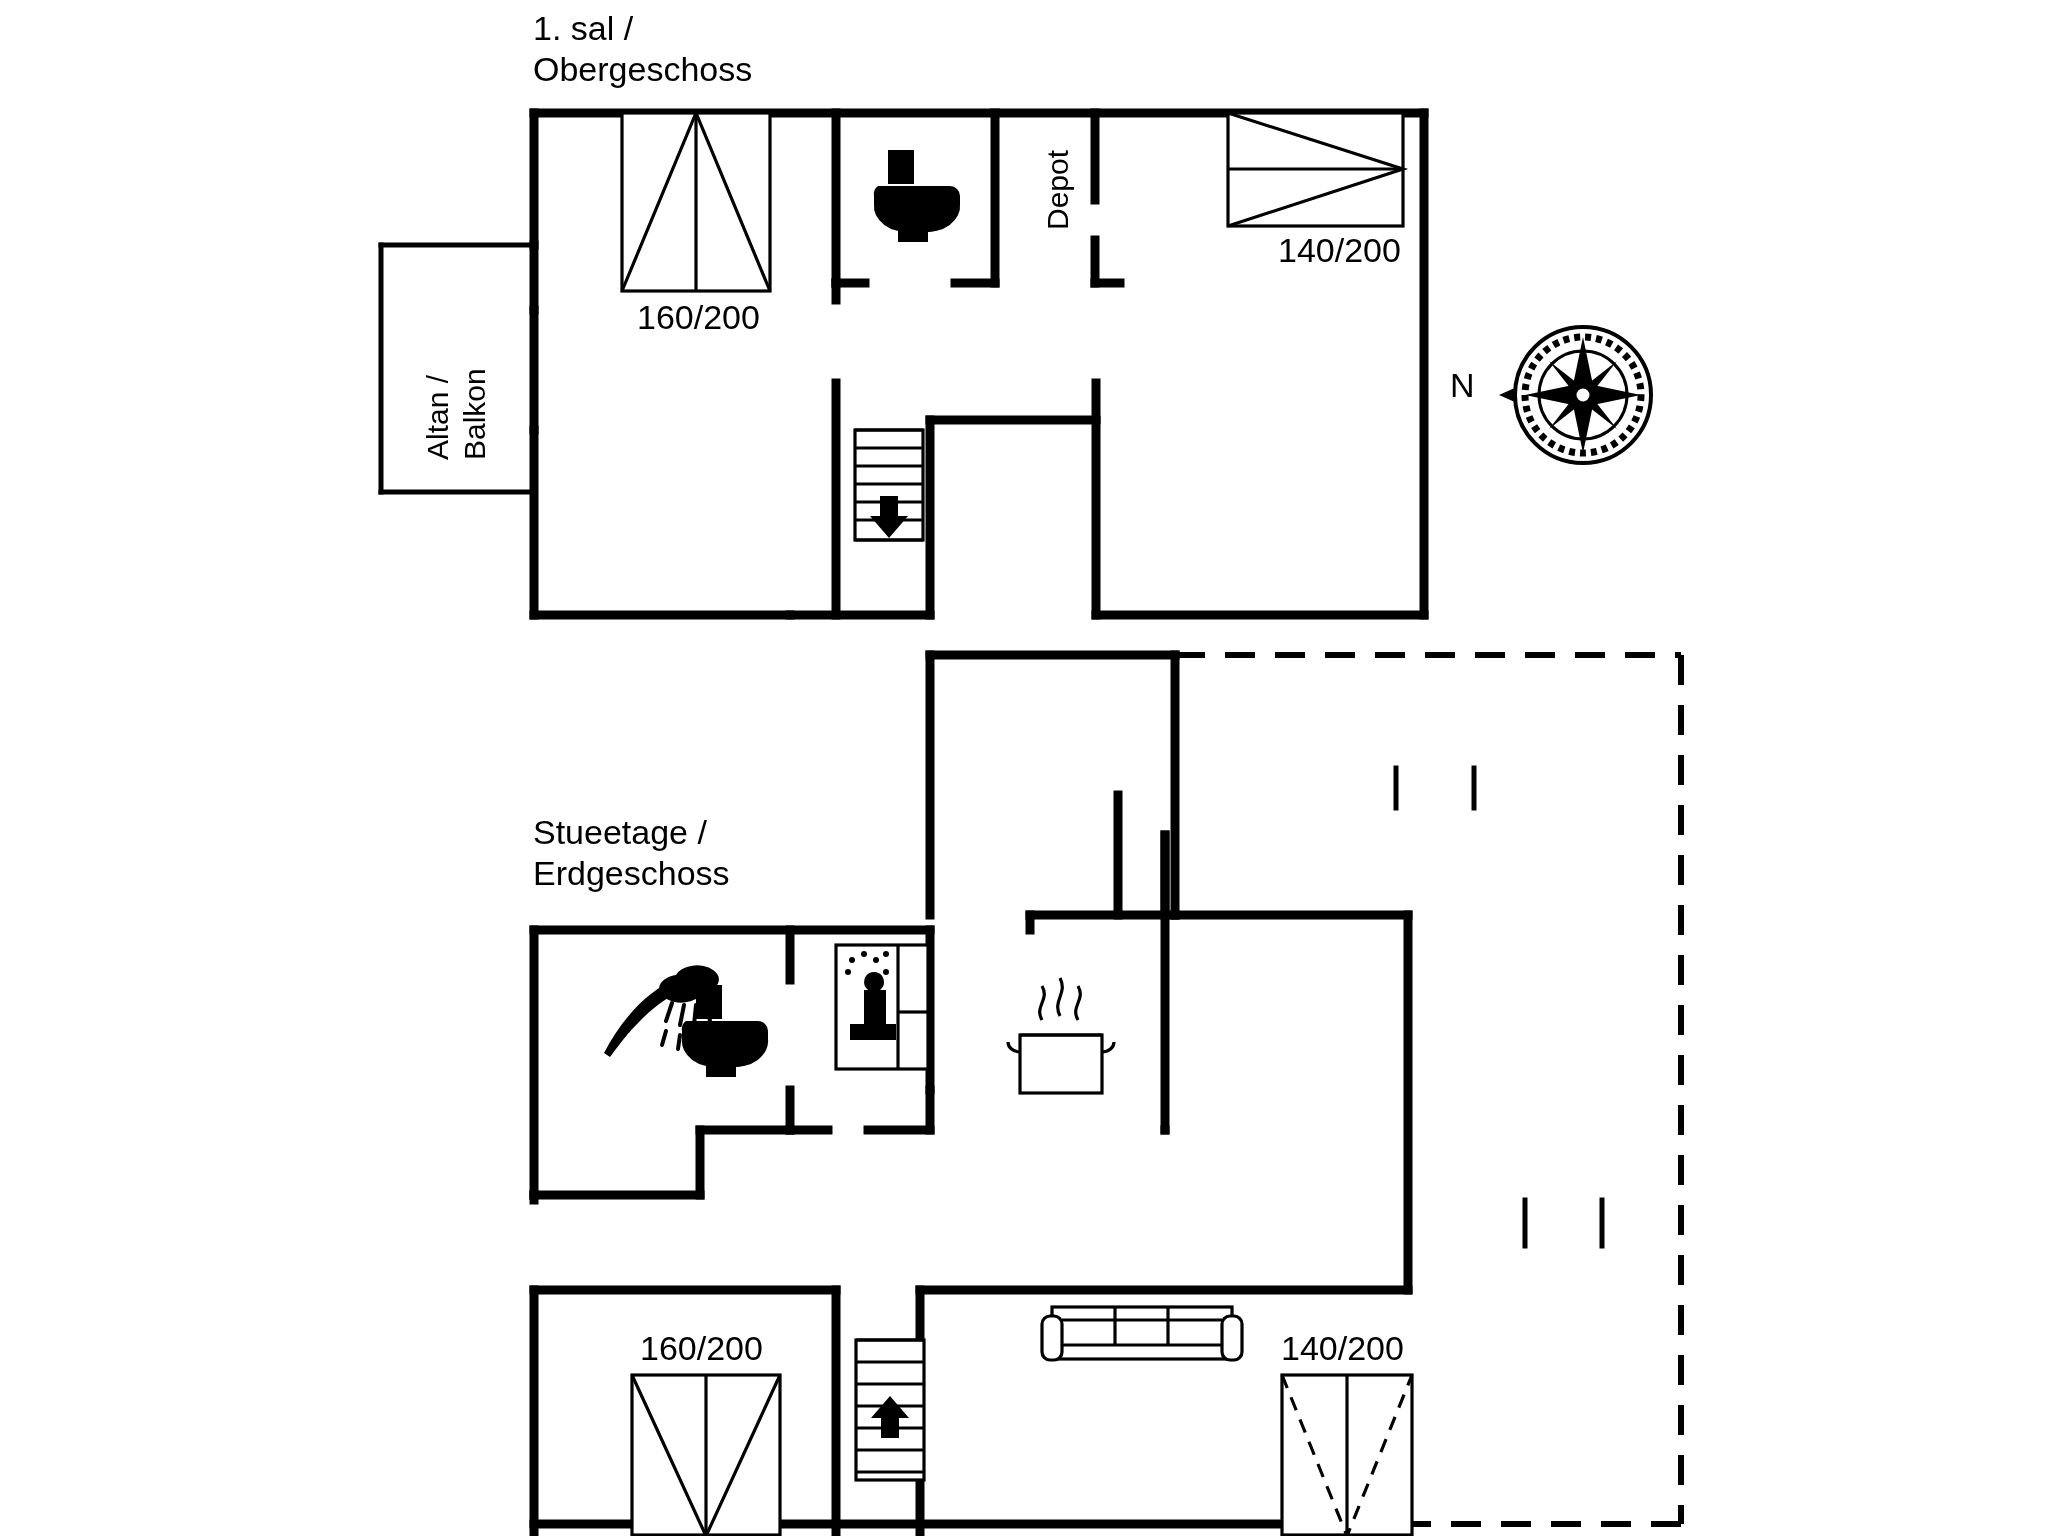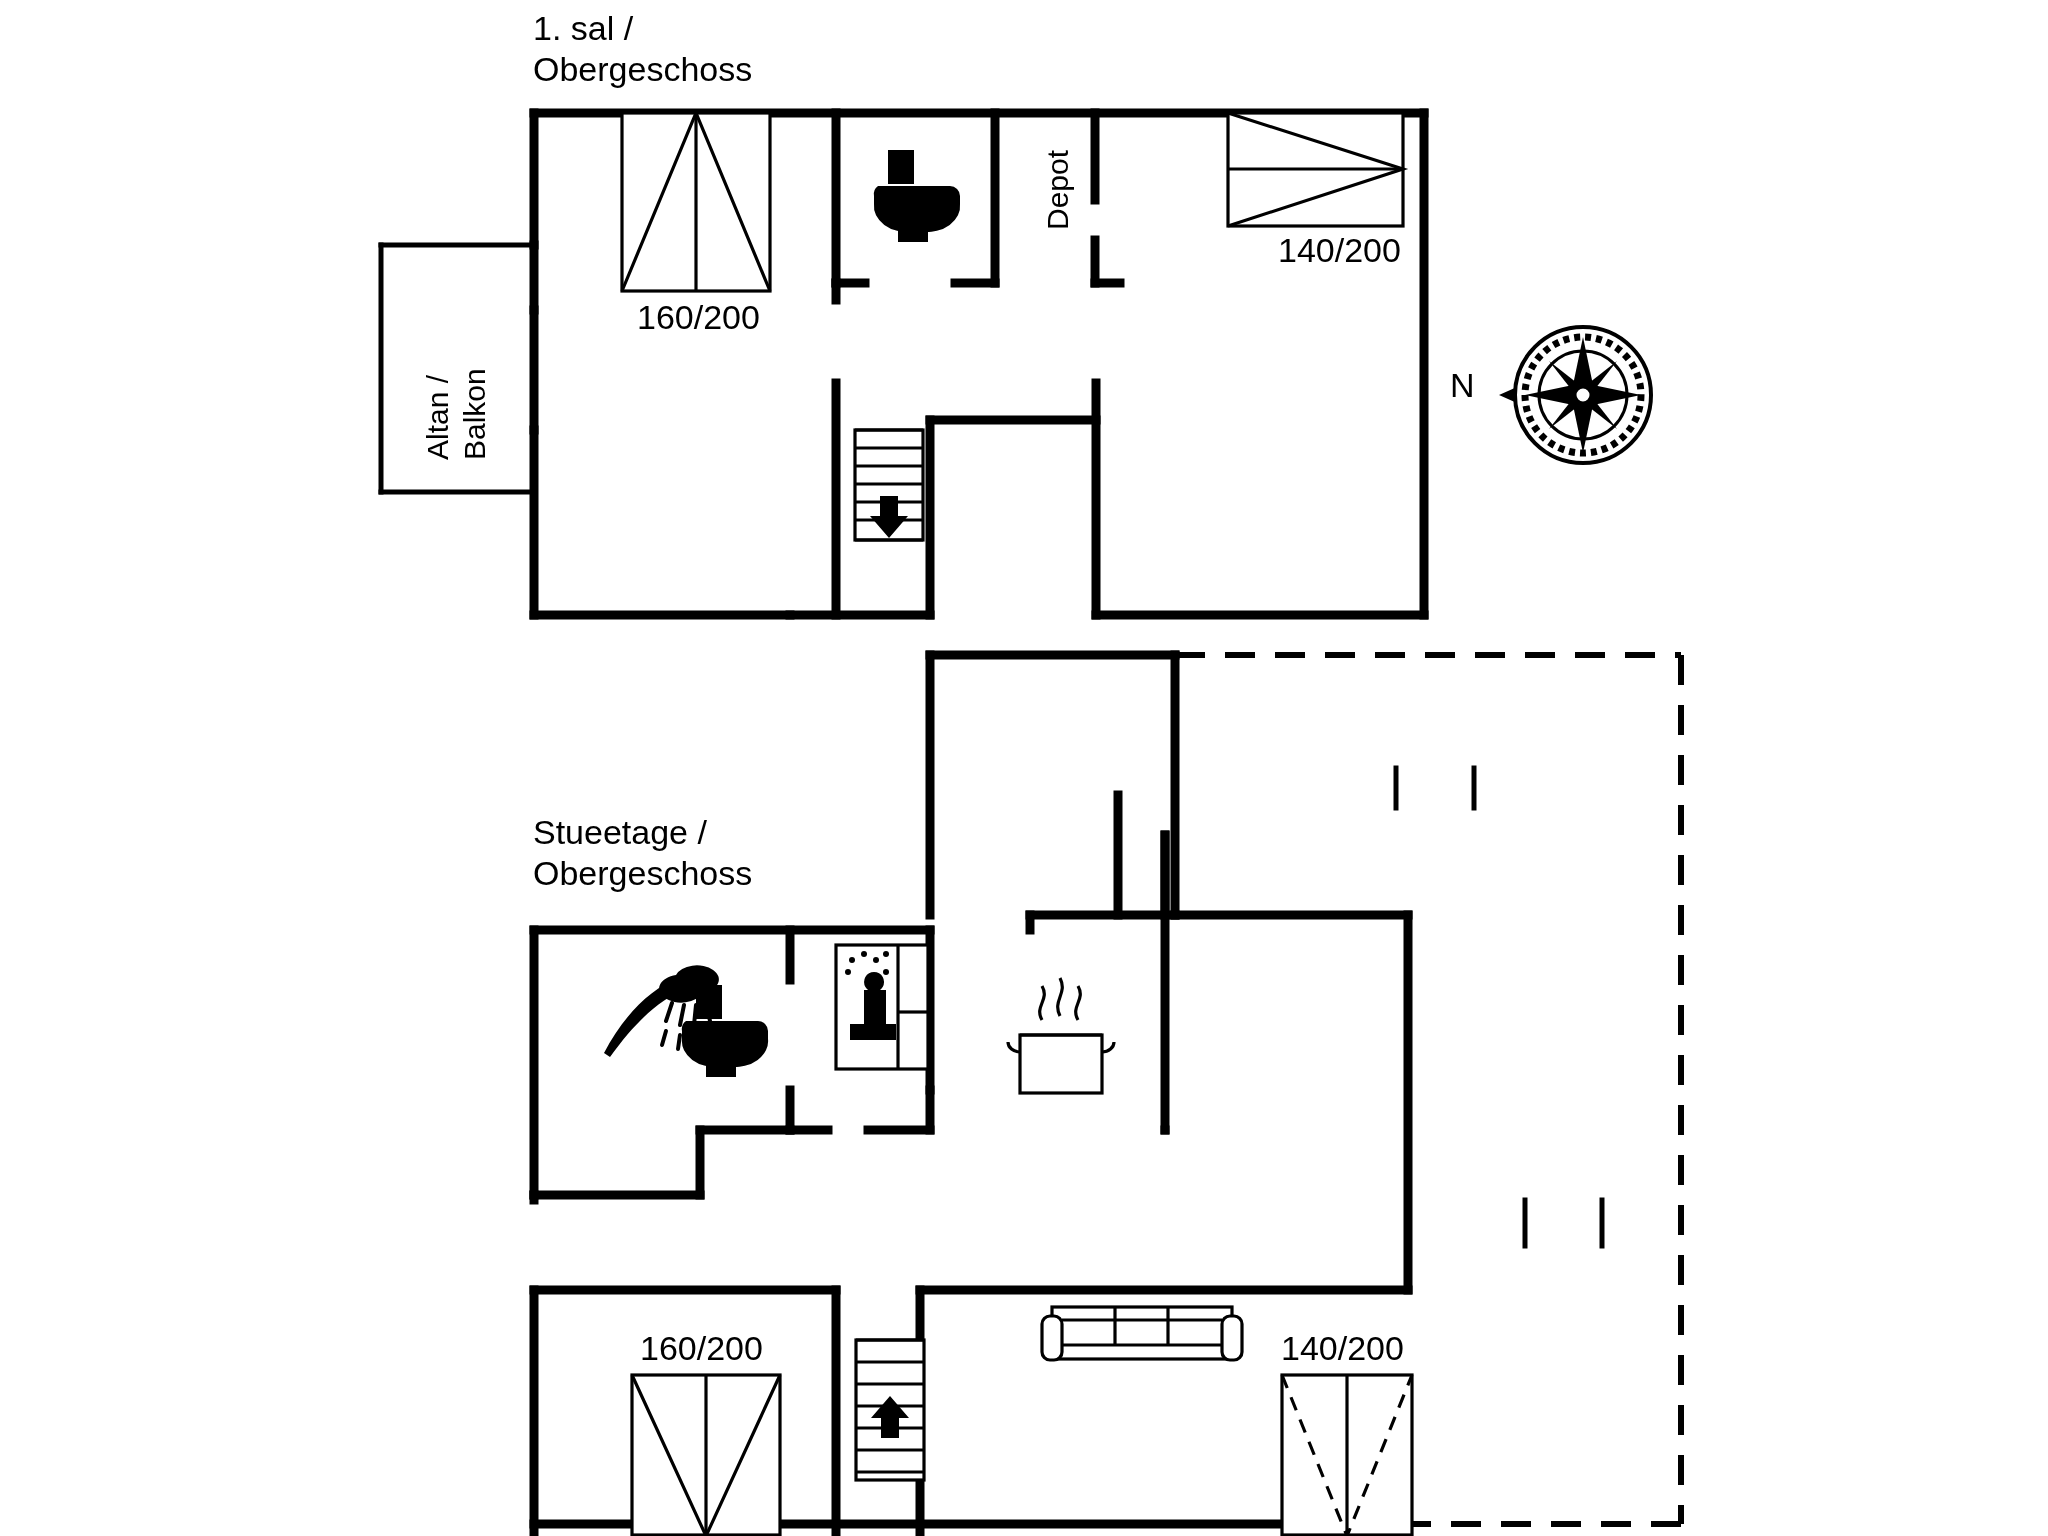--- a/index.html
+++ b/index.html
@@ -80,21 +80,21 @@
 </style>
 </head>
 <body>
 
 <div id="stage">
 
   <div class="label floor-title" style="left:533px; top:8px;">1. sal /
 Obergeschoss</div>
 
   <div class="label floor-title" style="left:533px; top:812px;">Stueetage /
-Obergeschoss</div>
+Erdgeschoss</div>
 
   <div class="label dim-label" style="left:637px; top:297px;">160/200</div>
 
   <div class="label dim-label" style="left:1278px; top:230px;">140/200</div>
 
   <div class="label dim-label" style="left:640px; top:1328px;">160/200</div>
 
   <div class="label dim-label" style="left:1281px; top:1328px;">140/200</div>
 
   <div class="label vert-label" style="left:420px; top:460px; transform: rotate(-90deg); text-align:left;">Altan /

